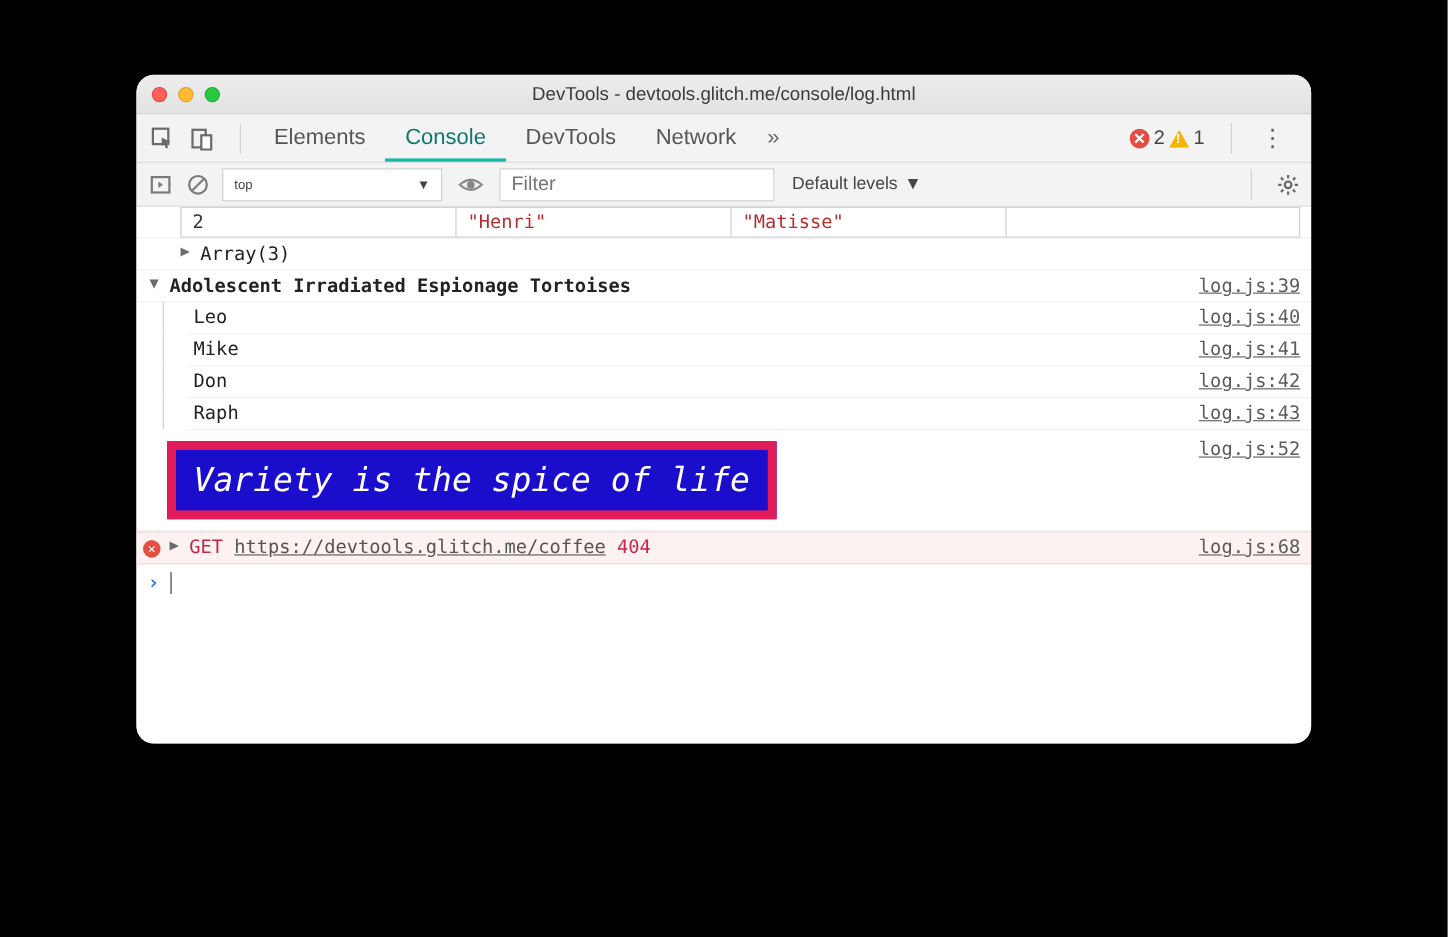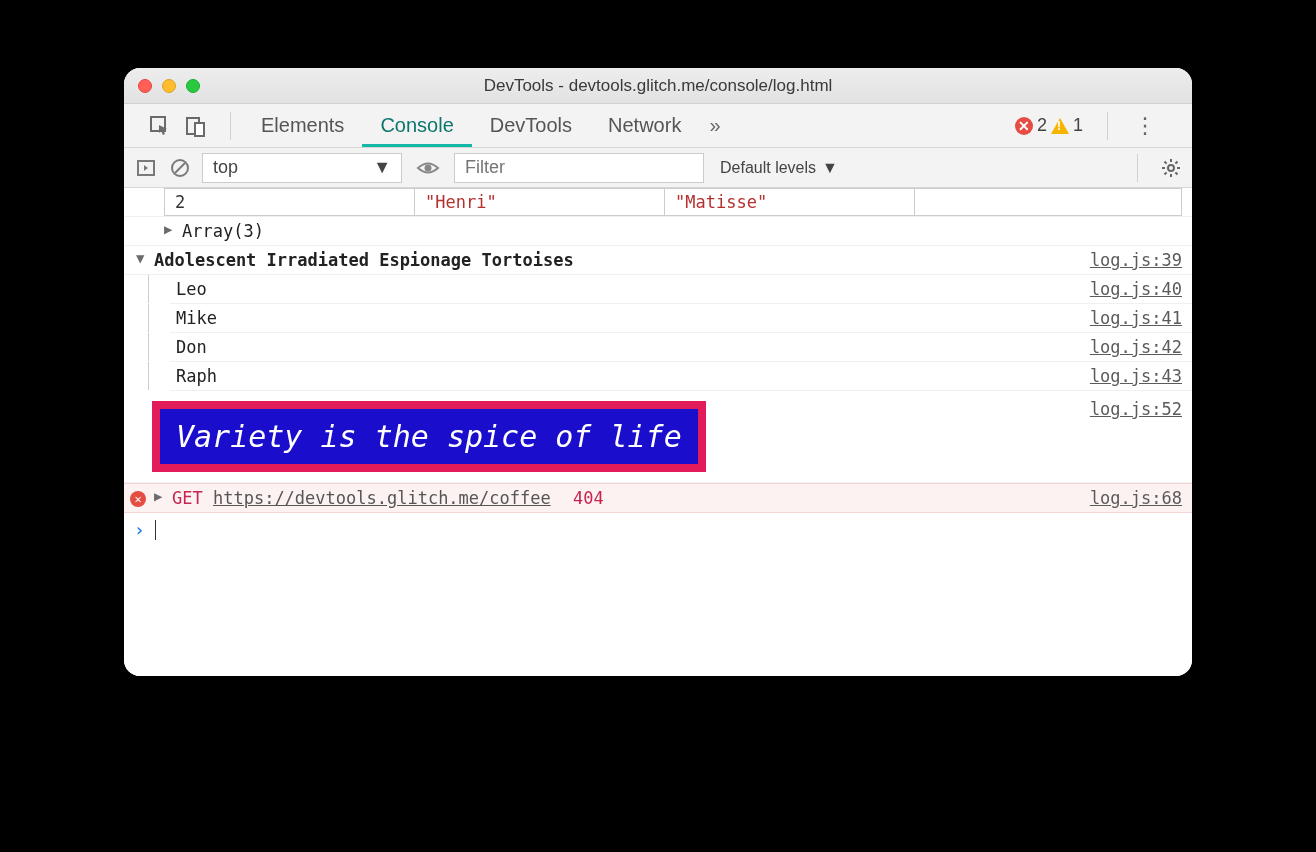--- a/index.html
+++ b/index.html
@@ -25,21 +25,21 @@
   .traffic { display:flex; gap:10px; margin-left:14px; }
   .tl { width:14px; height:14px; border-radius:50%; }
   .tl.red{background:#ff5f57;border:1px solid #e2463f;}
   .tl.yel{background:#ffbd2e;border:1px solid #dea123;}
   .tl.grn{background:#28c940;border:1px solid #1dad2d;}
   .titlebar .title{
     position:absolute; left:0; right:0; text-align:center; font-size:17px; color:#3a3a3a;
   }
   .tabs{
     height:44px; background:#f3f3f3; border-bottom:1px solid #d6d6d6;
-    display:flex; align-items:center; padding:0 22px; gap:0;
+    display:flex; align-items:center; padding:0 10px; gap:0;
   }
   .ico-inspect, .ico-device {
     width:28px; height:28px; display:flex;align-items:center;justify-content:center;
     color:#6a6a6a; margin-right:8px;
   }
   .divider{width:1px;height:28px;background:#d0d0d0;margin:0 12px;}
   .tab{padding:0 18px; font-size:20px; color:#555; height:100%; display:flex; align-items:center; cursor:pointer;}
   .tab.active{color:#0f766e; border-bottom:3px solid #14b8a6; padding-top:3px;}
   .more{font-size:20px;color:#666;padding:0 10px;cursor:pointer;}
   .spacer{flex:1;}
@@ -48,21 +48,21 @@
   .errcount .tri{width:0;height:0;border-left:9px solid transparent;border-right:9px solid transparent;border-bottom:16px solid #f4b400;position:relative;}
   .errcount .tri::after{content:"!";position:absolute;left:-3px;top:1px;font-size:12px;color:#fff;font-weight:bold;}
   .kebab{font-size:22px;color:#666;padding:0 14px;cursor:pointer;}
   .toolbar{
     height:40px;border-bottom:1px solid #d6d6d6;background:#f3f3f3;
     display:flex;align-items:center;padding:0 10px;gap:10px;
   }
   .tb-btn{width:24px;height:24px;display:flex;align-items:center;justify-content:center;color:#7a7a7a;cursor:pointer;}
   .context-select{
     background:#fff;border:1px solid #ccc;height:30px;min-width:200px;padding:0 10px;
-    display:flex;align-items:center;justify-content:space-between;font-size:18px;color:#444;cursor:pointer;
+    display:flex;align-items:center;justify-content:space-between;font-size:12px;color:#444;cursor:pointer;
   }
   .eye{color:#888;font-size:20px;padding:0 4px;}
   .filter-input{
     background:#fff;border:1px solid #ccc;height:30px;width:250px;padding:0 10px;
     font-size:18px;color:#888;
   }
   .levels{font-size:16px;color:#444;display:flex;align-items:center;gap:6px;cursor:pointer;margin-left:6px;}
   .gear{font-size:20px;color:#666;cursor:pointer;}
   .console-body{
     font-family: Menlo, Consolas, monospace; font-size:17px; color:#222;
@@ -81,21 +81,21 @@
   .group-indent{margin-left:46px;position:relative;}
   .group-indent::before{content:"";position:absolute;left:-22px;top:0;bottom:0;width:1px;background:#ccc;}
   .styled-msg{
     margin:6px 0 6px 22px; padding:10px 16px; background:#1a0ecc; border:8px solid #e21b5a;
     color:#fff; font-style:italic; font-size:30px; font-family:Menlo,monospace; display:inline-block;
   }
   .err-row{background:#fdf2f2;border-top:1px solid #f3d6d6;border-bottom:1px solid #f3d6d6;}
   .err-ico{width:16px;height:16px;border-radius:50%;background:#e54d42;color:#fff;display:flex;align-items:center;justify-content:center;font-size:12px;font-weight:bold;margin-right:8px;margin-top:3px;}
   .err-text .method{color:#c7254e;}
   .err-text .url{color:#555;text-decoration:underline;}
-  .err-text .code{color:#c7254e;margin-left:12px;}
+  .err-text .code{color:#c7254e;}
   .prompt-row{display:flex;align-items:center;padding:6px 10px;}
   .prompt{color:#2B7DEB;font-weight:bold;margin-right:10px;font-size:18px;}
   .cursor{width:1px;height:20px;background:#333;animation:blink 1s infinite;}
   @keyframes blink{50%{opacity:0;}}
   svg{display:block;}
 </style>
 </head>
 <body>
 
 <div class="window">

